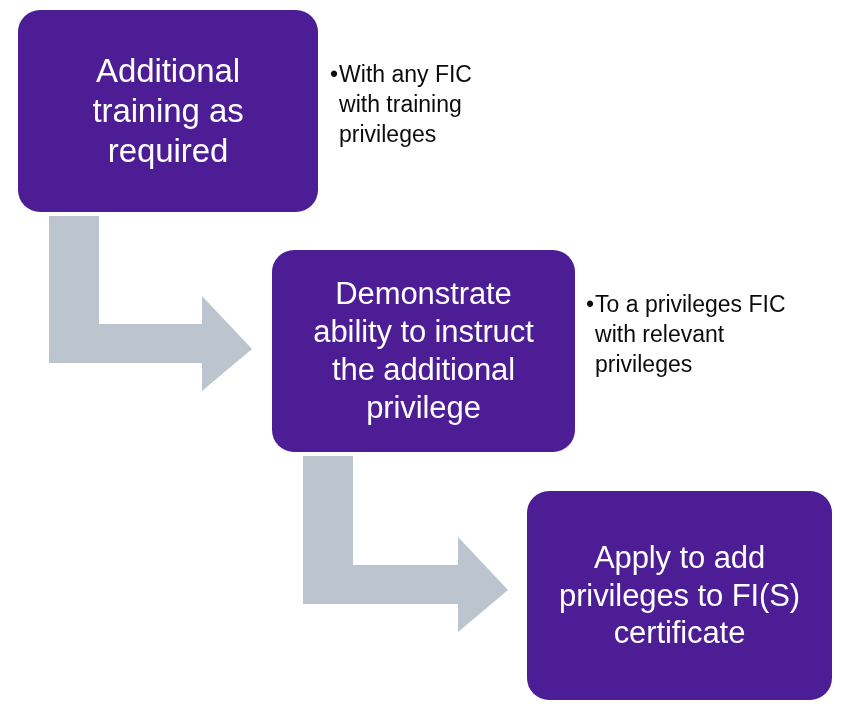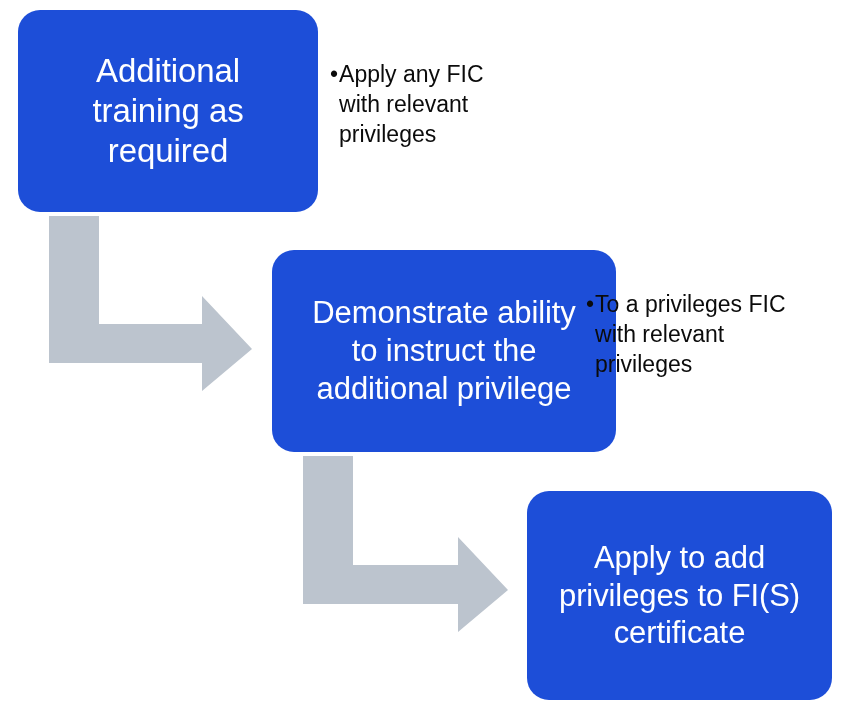--- a/index.html
+++ b/index.html
@@ -13,34 +13,34 @@
     height: 704px;
     background: #ffffff;
     overflow: hidden;
     font-family: "Liberation Sans", sans-serif;
   }
 
   
   .proc-box {
     position: absolute;
     box-sizing: border-box;
-    background: #1d4ed8;
+    background: #4c1d95;
     border-radius: 22px;
     display: flex;
     align-items: center;
     justify-content: center;
     text-align: center;
     color: #FFFFFF;
     padding: 6px 24px;
     line-height: 1.22;
     white-space: pre-line;
     letter-spacing: -0.1px;
   }
   #box-1 { left: 18px;  top: 10px;  width: 300px; height: 202px; font-size: 33px; }
-  #box-2 { left: 272px; top: 250px; width: 344px; height: 202px; font-size: 31px; }
+  #box-2 { left: 272px; top: 250px; width: 303px; height: 202px; font-size: 31px; }
   #box-3 { left: 527px; top: 491px; width: 305px; height: 209px; font-size: 31px; }
 
   
   .callout {
     position: absolute;
     color: #0B0B0B;
     font-size: 23px;
     line-height: 1.30;
     display: flex;
     align-items: flex-start;
@@ -70,21 +70,21 @@
 <body>
 
 <div id="canvas">
 
   <div class="proc-box" id="box-1">
     <span>Additional training as required</span>
   </div>
 
   <div class="callout" id="callout-1">
     <span class="bullet-glyph">•</span>
-    <span class="bullet-text">Apply any FIC with relevant privileges</span>
+    <span class="bullet-text">With any FIC with training privileges</span>
   </div>
 
   <svg class="elbow-arrow" id="arrow-1" viewBox="0 0 210 175" preserveAspectRatio="none">
     <polygon fill="#BCC4CE" points="0,0 50,0 50,108 153,108 153,80 203,133 153,175 153,147 0,147"></polygon>
   </svg>
 
   <div class="proc-box" id="box-2">
     <span>Demonstrate ability to instruct the additional privilege</span>
   </div>
 

